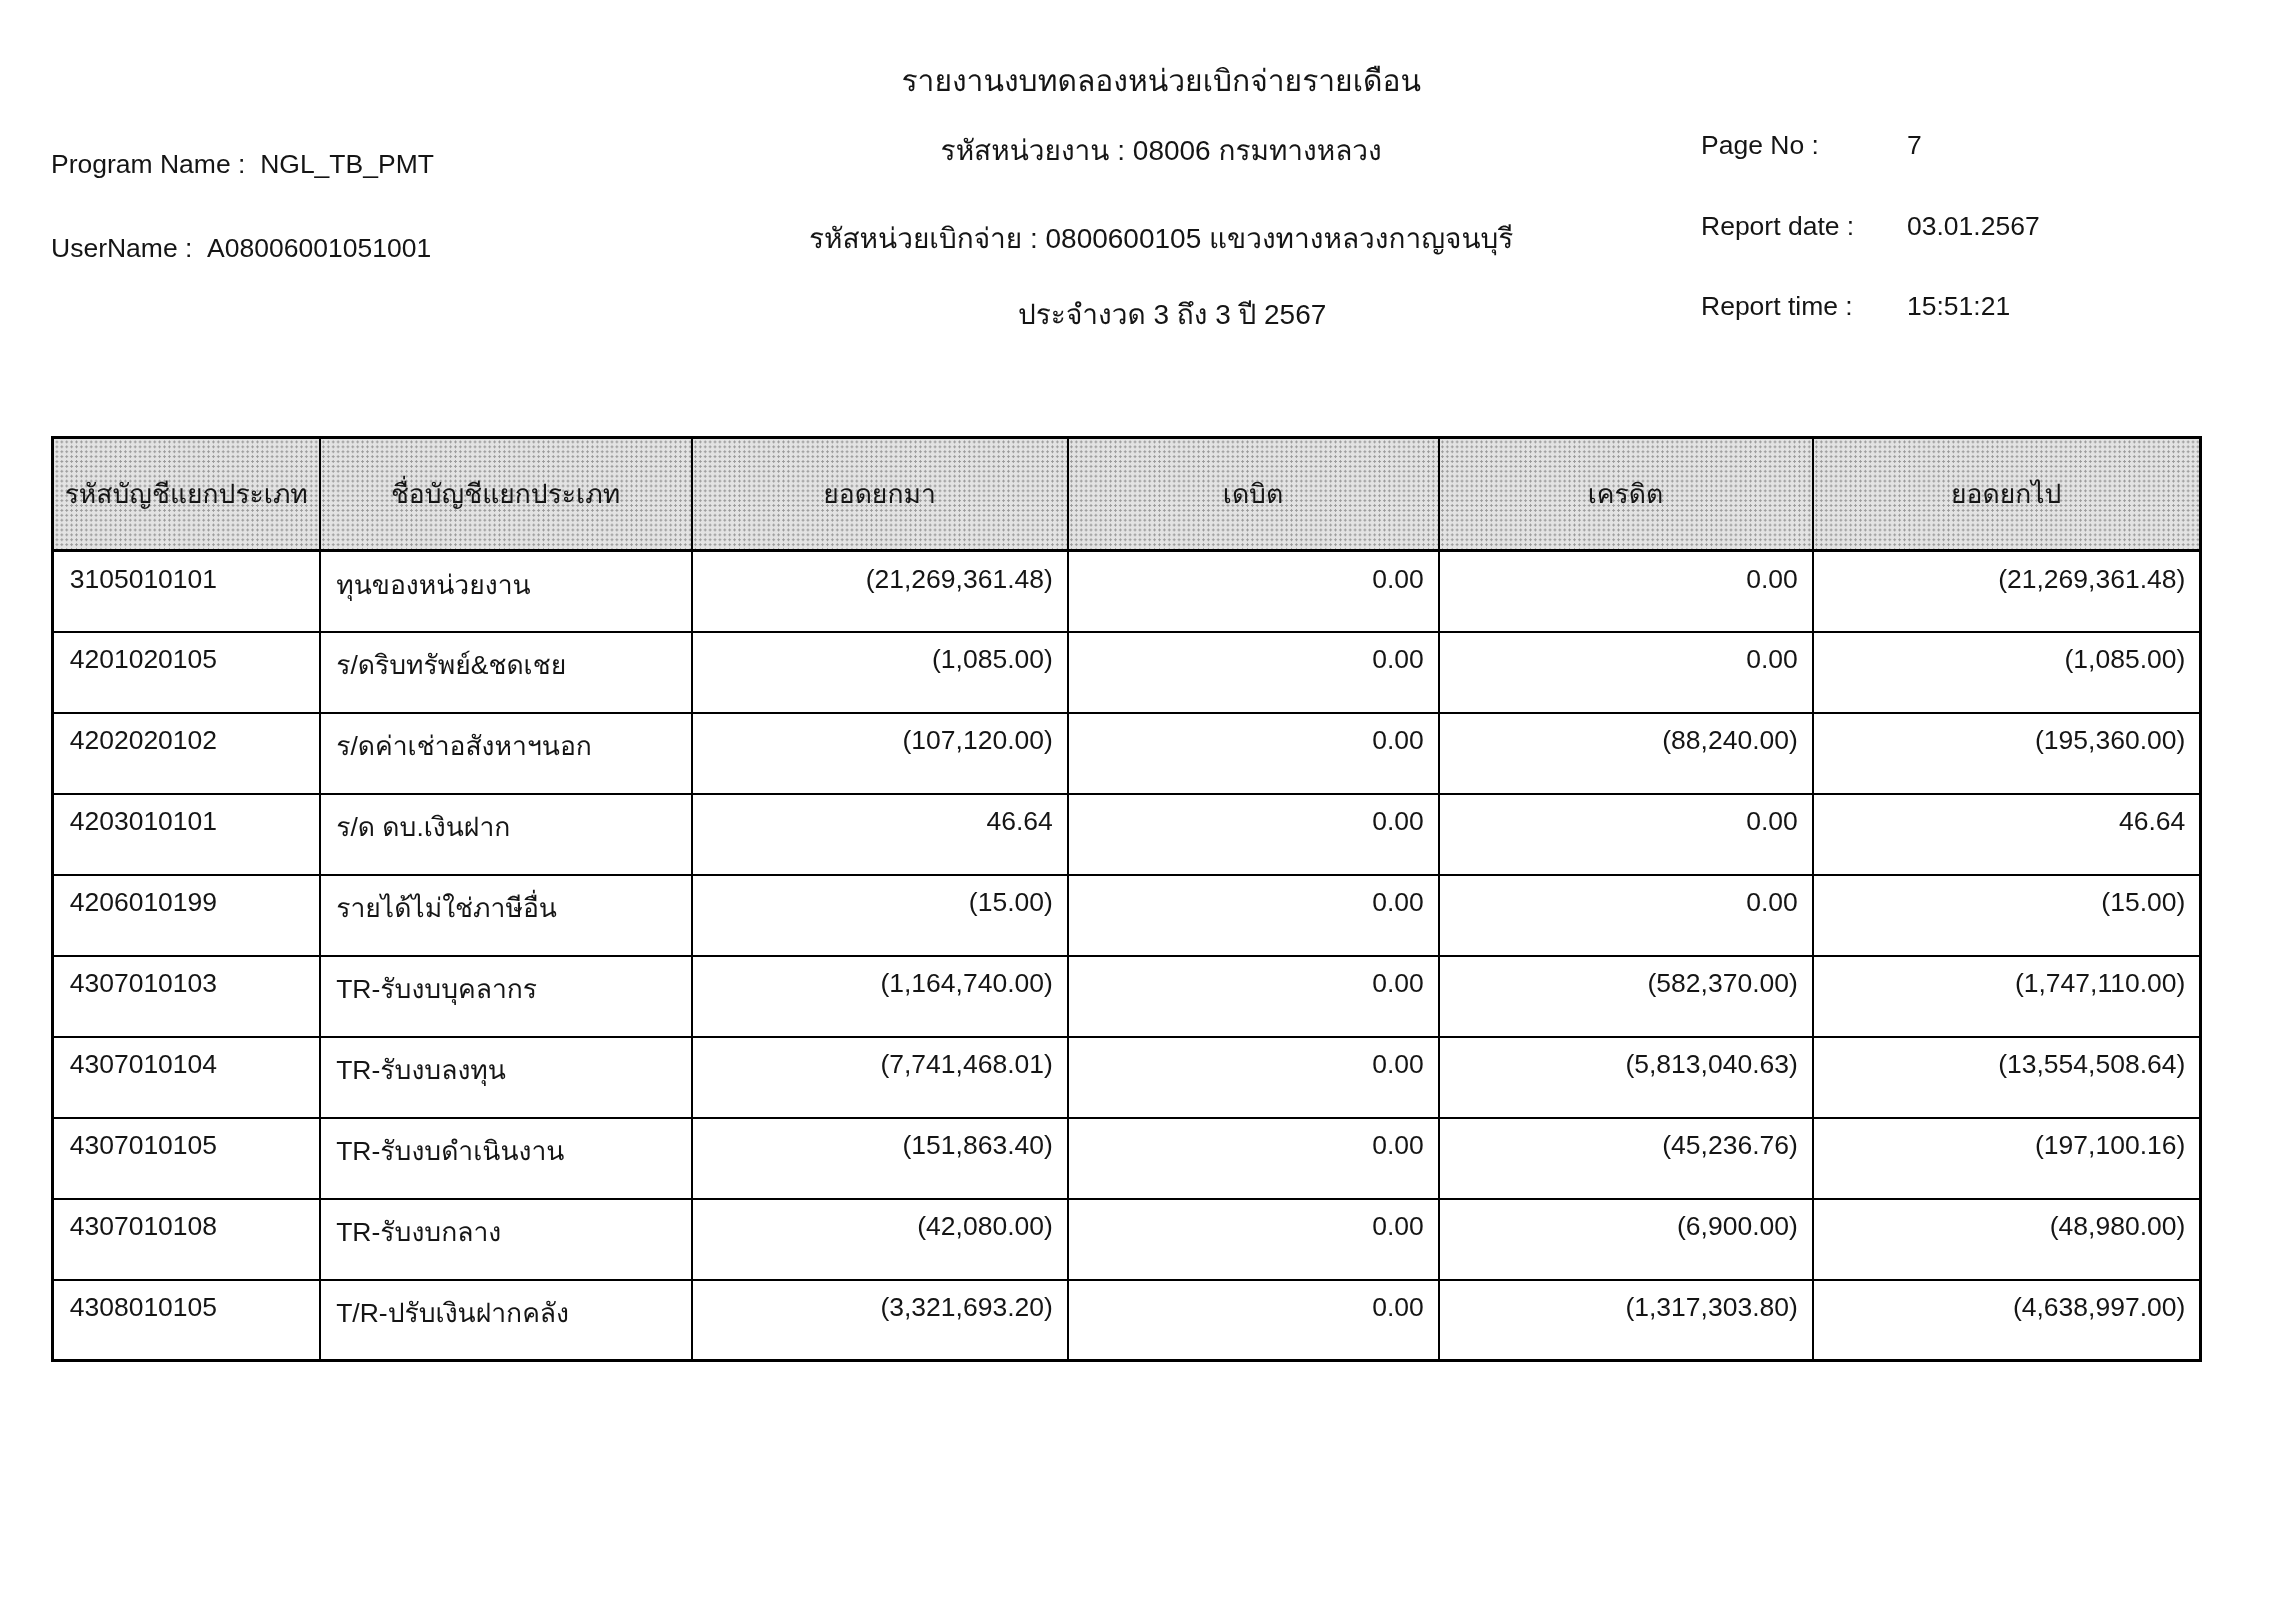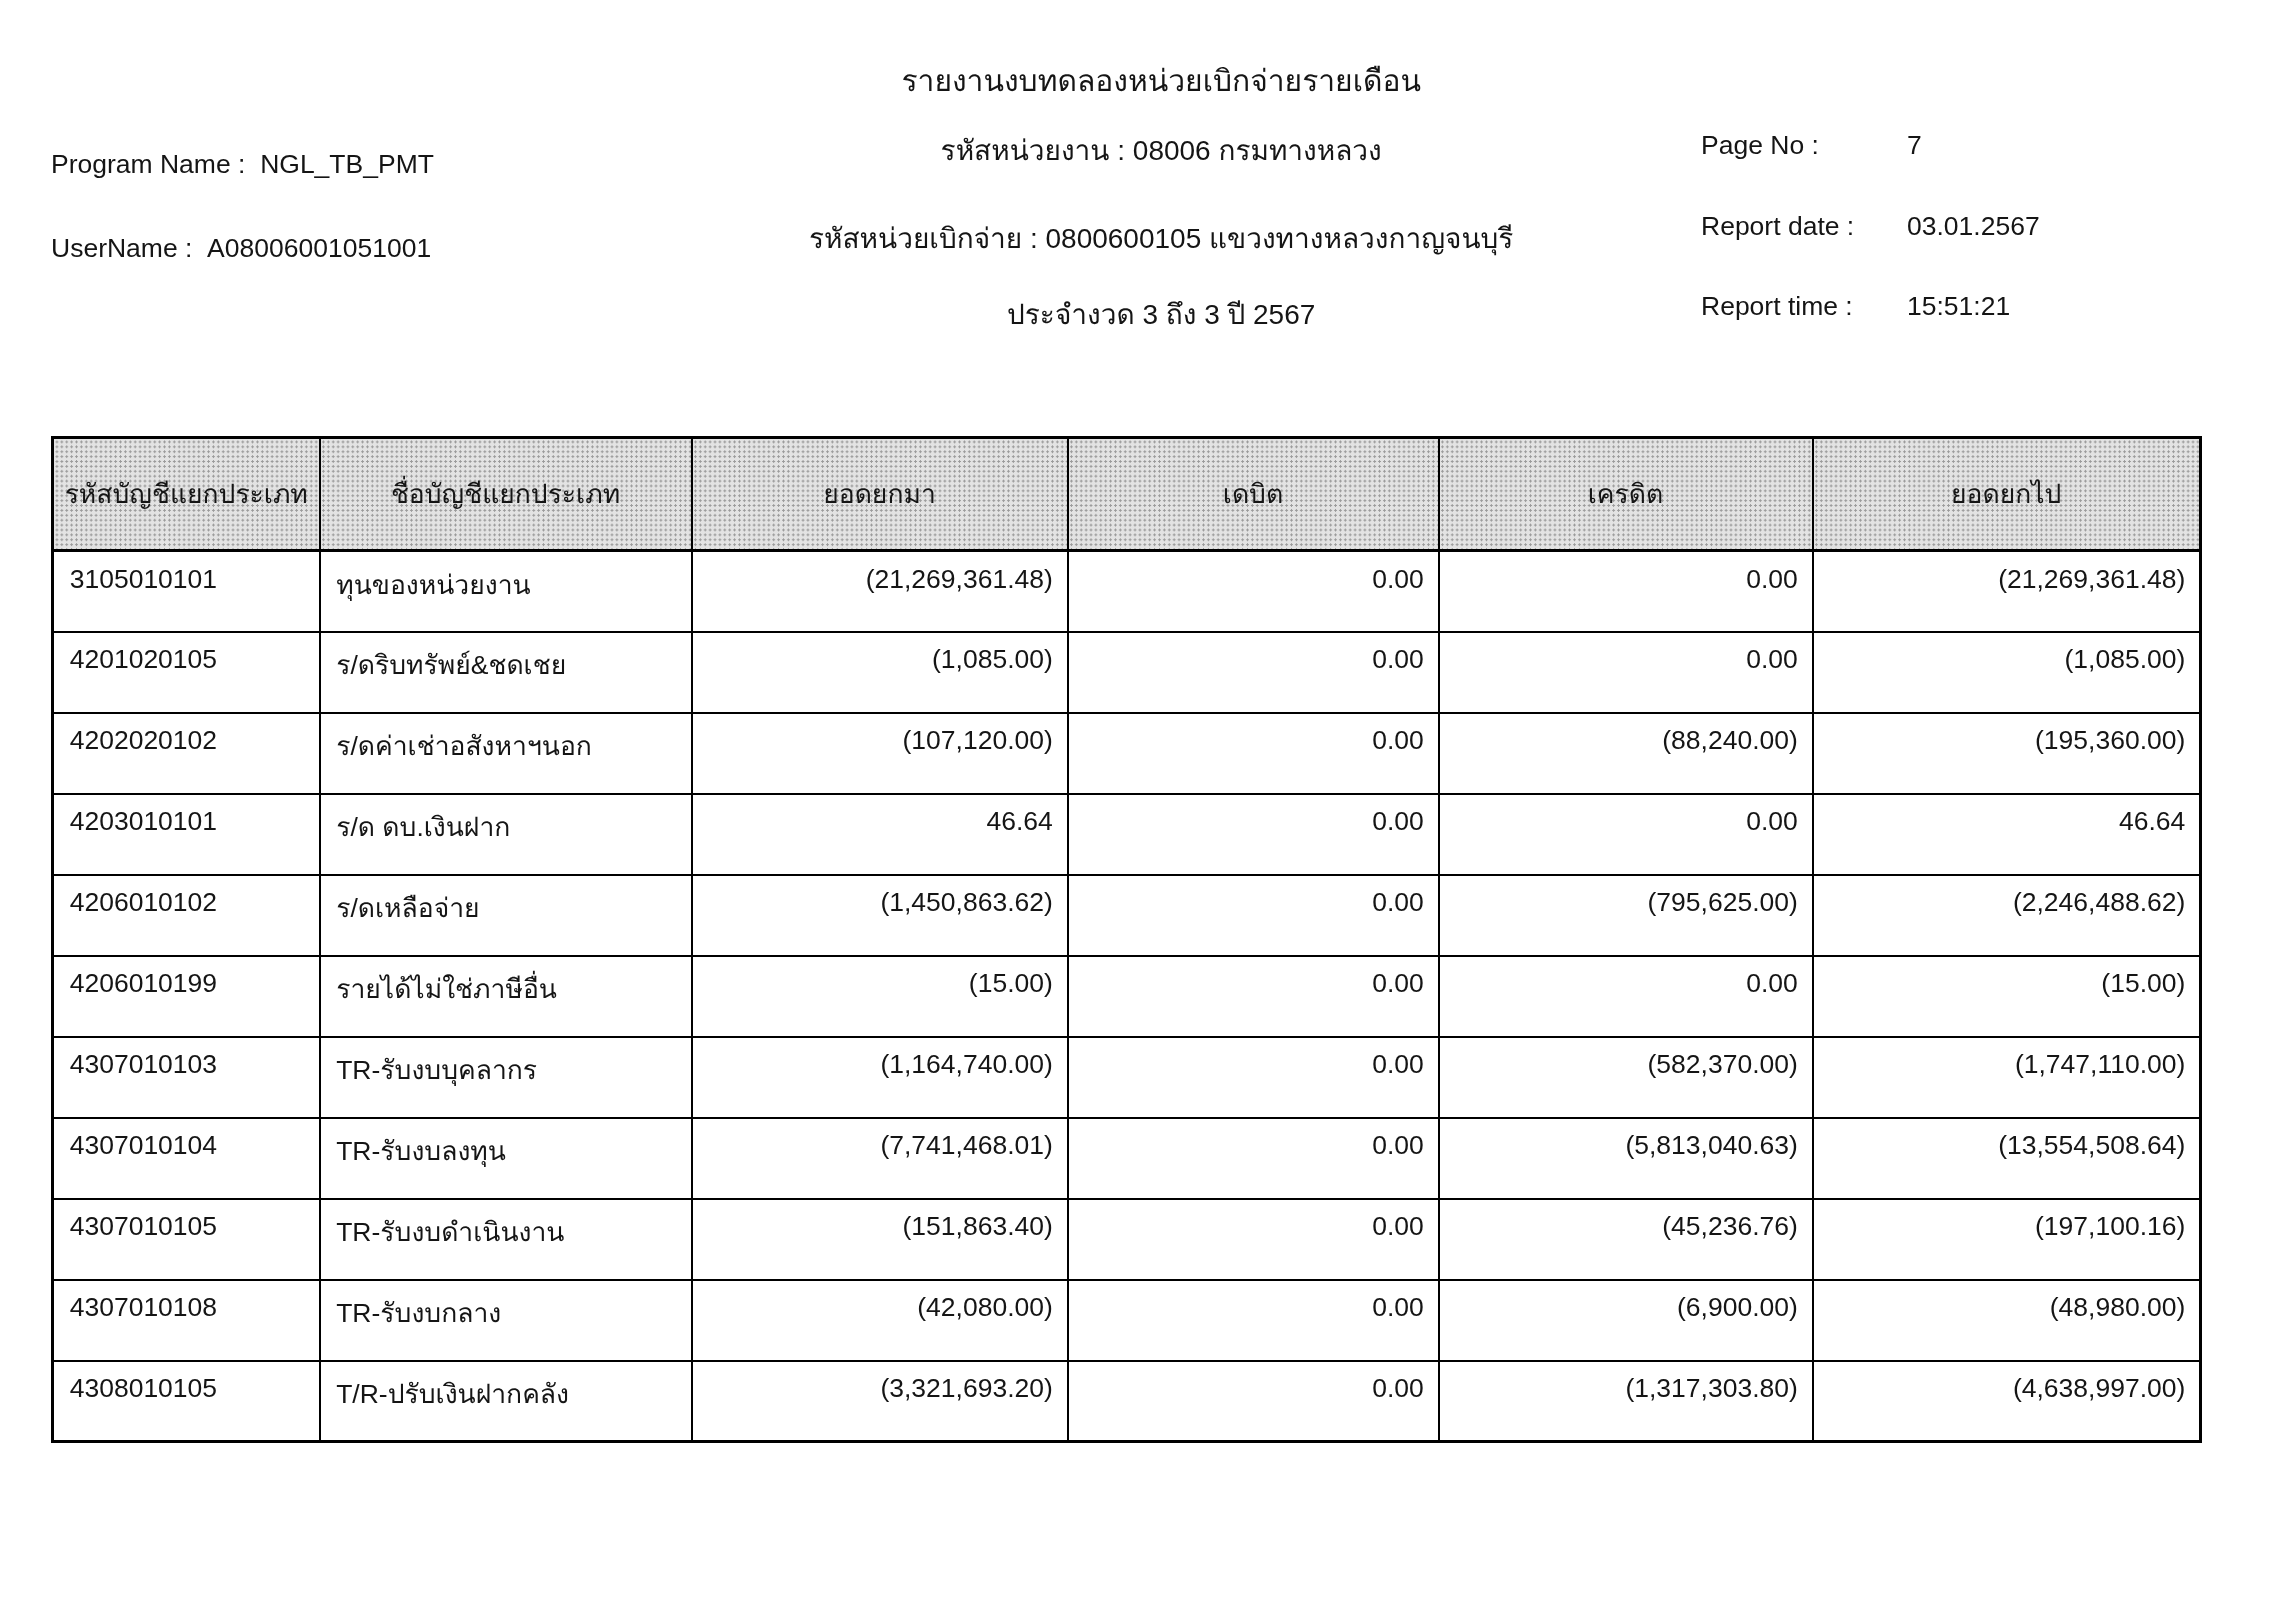--- a/index.html
+++ b/index.html
@@ -29,21 +29,21 @@
     position: absolute;
     left: calc(50% + 14.7px);
     transform: translateX(-50%);
     font-size: 28px;
     white-space: nowrap;
     text-align: center;
   }
   #title-line  { top: 57px;  font-size: 30px; }
   #agency-line { top: 128px; }
   #unit-line   { top: 216px; }
-  #period-line { top: 292px; }
+  #period-line { top: 292px; margin-left: 11px; }
 
   .right-meta-row { position: absolute; left: 1701px; font-size: 26.5px; white-space: nowrap; }
   .right-meta-row .val { position: absolute; left: 206px; }
   #pageno-line  { top: 130px; }
   #repdate-line { top: 211px; }
   #reptime-line { top: 291px; }
 
   
   table.tb {
     position: absolute;
@@ -155,28 +155,20 @@
         </tr>
         <tr>
           <td class="txt">4203010101</td>
           <td class="txt">ร/ด ดบ.เงินฝาก</td>
           <td class="num">46.64</td>
           <td class="num">0.00</td>
           <td class="num">0.00</td>
           <td class="num">46.64</td>
         </tr>
         <tr>
-          <td class="txt">4206010102</td>
-          <td class="txt">ร/ดเหลือจ่าย</td>
-          <td class="num">(1,450,863.62)</td>
-          <td class="num">0.00</td>
-          <td class="num">(795,625.00)</td>
-          <td class="num">(2,246,488.62)</td>
-        </tr>
-        <tr>
           <td class="txt">4206010199</td>
           <td class="txt">รายได้ไม่ใช่ภาษีอื่น</td>
           <td class="num">(15.00)</td>
           <td class="num">0.00</td>
           <td class="num">0.00</td>
           <td class="num">(15.00)</td>
         </tr>
         <tr>
           <td class="txt">4307010103</td>
           <td class="txt">TR-รับงบบุคลากร</td>

